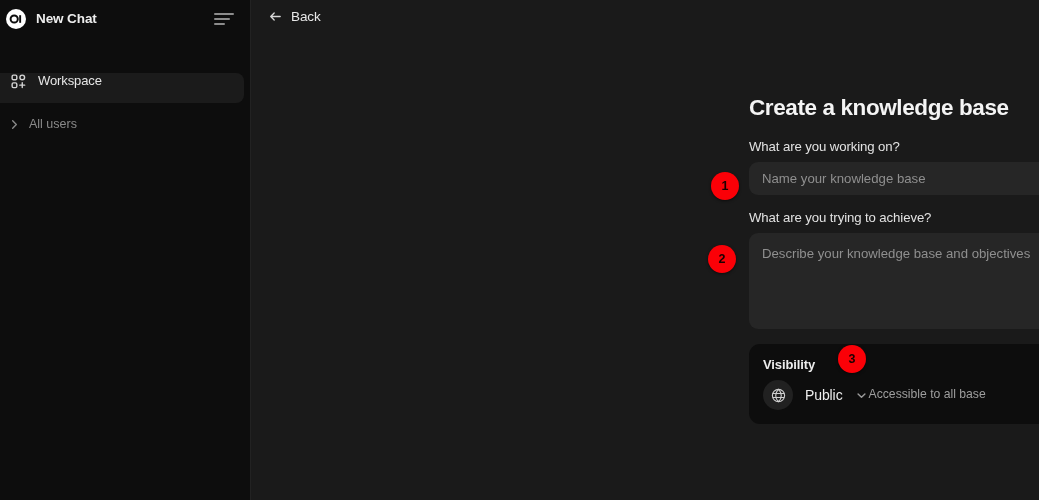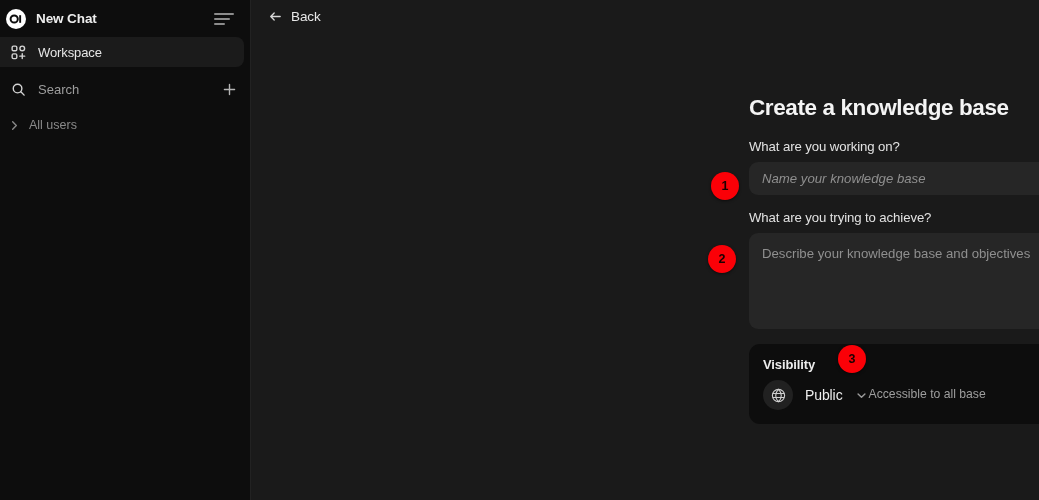--- a/index.html
+++ b/index.html
@@ -76,25 +76,25 @@
     height: 2px;
     background: #8c8c8c;
     border-radius: 1px;
   }
   .hamburger span:nth-child(1) { width: 20px; }
   .hamburger span:nth-child(2) { width: 16px; }
   .hamburger span:nth-child(3) { width: 11px; }
 
   .nav-row {
     display: flex;
-    align-items: center;
     gap: 11px;
     height: 30px;
     padding: 0 12px 0 10px;
     cursor: pointer;
+    margin-top: 36px;
   }
 
   .nav-row.active {
     background: #1b1b1b;
     border-radius: 0 8px 8px 0;
     margin-right: 6px;
   }
 
   .nav-icon {
     width: 17px;
@@ -230,21 +230,21 @@
     border: none;
     border-radius: 9px;
     color: #c9c9c9;
     font-size: 13.2px;
     font-family: "Liberation Sans", sans-serif;
     padding: 0 13px;
     display: flex;
     align-items: center;
   }
 
-  .text-input .ph { color: #8f8f8f; font-style: italic; }
+  .text-input .ph { color: #8f8f8f; }
 
   .spacer-md { height: 15px; }
 
   .textarea {
     width: 512px;
     height: 96px;
     background: #262626;
     border: none;
     border-radius: 9px;
     padding: 11px 13px;
@@ -369,34 +369,20 @@
         <svg width="15" height="15" viewBox="0 0 16 16" fill="none" stroke="currentColor" stroke-width="1.5">
           <rect x="1.2" y="1.2" width="5" height="5" rx="1.4"></rect>
           <rect x="9.5" y="1.2" width="5" height="5" rx="2.5"></rect>
           <rect x="1.2" y="9.5" width="5" height="5" rx="1.4"></rect>
           <path d="M12 9.3v5.2M9.4 11.9h5.2" stroke-linecap="round"></path>
         </svg>
       </span>
       <span class="nav-label">Workspace</span>
     </div>
 
-    <div class="search-row">
-      <span class="nav-icon">
-        <svg width="15" height="15" viewBox="0 0 16 16" fill="none" stroke="currentColor" stroke-width="1.5">
-          <circle cx="7" cy="7" r="4.6"></circle>
-          <path d="M10.5 10.5L14 14" stroke-linecap="round"></path>
-        </svg>
-      </span>
-      <span class="search-placeholder">Search</span>
-      <span class="plus-btn">
-        <svg width="15" height="15" viewBox="0 0 16 16" fill="none" stroke="currentColor" stroke-width="1.5">
-          <path d="M8 2.6v10.8M2.6 8h10.8" stroke-linecap="round"></path>
-        </svg>
-      </span>
-    </div>
 
     <div class="chats-row">
       <span class="nav-icon" style="width:13px;flex:0 0 13px;color:#8a8a8a">
         <svg width="11" height="11" viewBox="0 0 12 12" fill="none" stroke="currentColor" stroke-width="1.5">
           <path d="M4 2l4 4-4 4" stroke-linecap="round" stroke-linejoin="round"></path>
         </svg>
       </span>
       <span class="chats-label">All users</span>
     </div>
 

